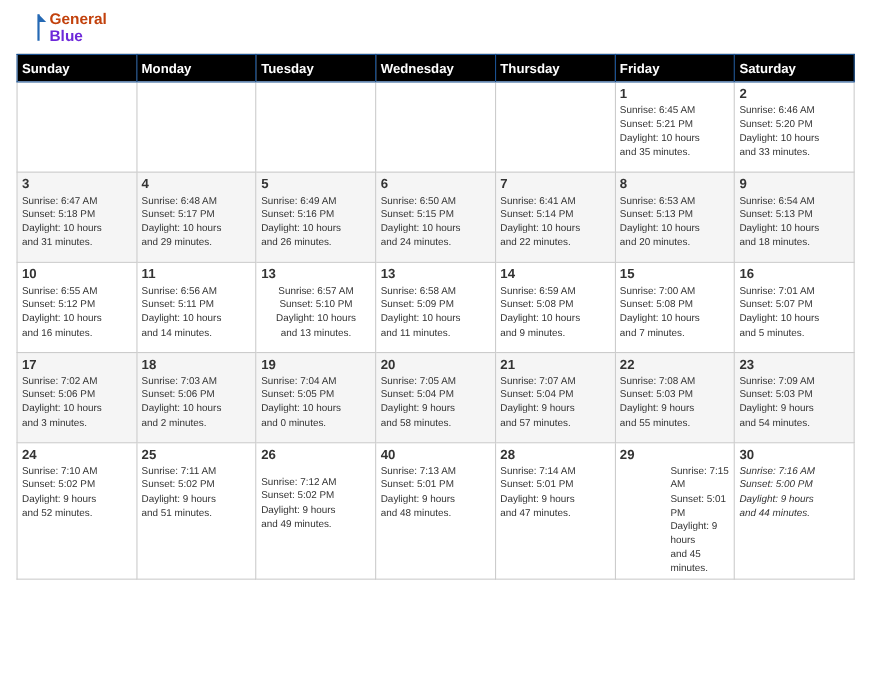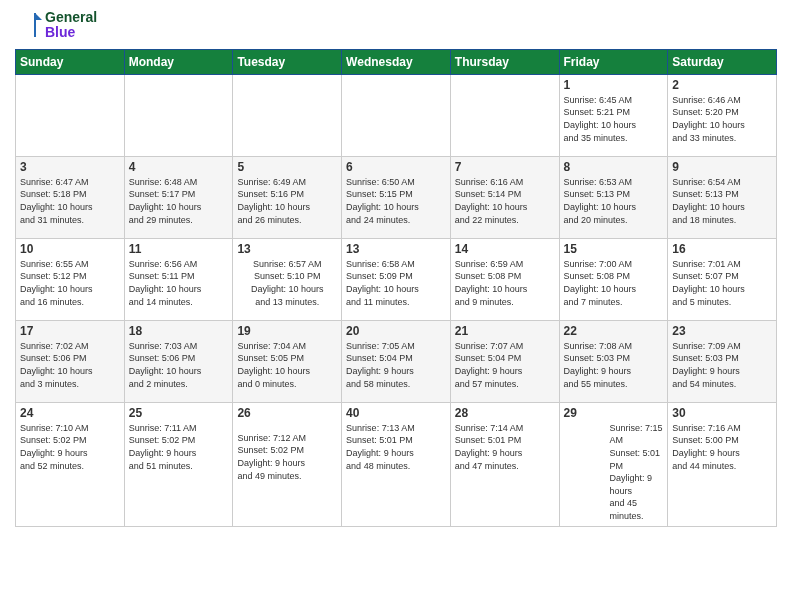--- a/index.html
+++ b/index.html
@@ -27,21 +27,21 @@
       gap: 4px;
     }
     .logo-text {
       display: flex;
       flex-direction: column;
       line-height: 1.1;
     }
     .logo-general {
       font-size: 14px;
       font-weight: bold;
-      color: #14532d;
+      color: #c2410c;
     }
     .logo-blue {
       font-size: 14px;
       font-weight: bold;
       color: #6d28d9;
     }
     .title-section {
       text-align: right;
     }
     .month-title {
@@ -52,21 +52,21 @@
     .location {
       font-size: 14px;
       color: #555;
     }
     .calendar-table {
       width: 100%;
       border-collapse: collapse;
       table-layout: fixed;
     }
     .calendar-table th {
-      background: #15803d;
+      background: #000000;
       color: #fff;
       font-size: 12px;
       font-weight: bold;
       padding: 5px 4px;
       text-align: left;
       border: 1px solid #1a5090;
     }
     .calendar-table td {
       border: 1px solid #ccc;
       vertical-align: top;
@@ -176,21 +176,21 @@
           </td>
           <td>
             <span class="day-number">6</span>
             <div class="day-info" style="white-space: pre-line;">Sunrise: 6:50 AM
 Sunset: 5:15 PM
 Daylight: 10 hours
 and 24 minutes.</div>
           </td>
           <td>
             <span class="day-number">7</span>
-            <div class="day-info" style="white-space: pre-line;">Sunrise: 6:16 AM
+            <div class="day-info" style="white-space: pre-line;">Sunrise: 6:41 AM
 Sunset: 5:14 PM
 Daylight: 10 hours
 and 22 minutes.</div>
           </td>
           <td>
             <span class="day-number">8</span>
             <div class="day-info" style="white-space: pre-line;">Sunrise: 6:53 AM
 Sunset: 5:13 PM
 Daylight: 10 hours
 and 20 minutes.</div>
@@ -343,21 +343,21 @@
           </td>
           <td>
             <span class="day-number">29</span>
             <div class="day-info" style="white-space: pre-line; margin-left: 46px;">Sunrise: 7:15 AM
 Sunset: 5:01 PM
 Daylight: 9 hours
 and 45 minutes.</div>
           </td>
           <td>
             <span class="day-number">30</span>
-            <div class="day-info" style="white-space: pre-line;">Sunrise: 7:16 AM
+            <div class="day-info" style="white-space: pre-line; font-style: italic;">Sunrise: 7:16 AM
 Sunset: 5:00 PM
 Daylight: 9 hours
 and 44 minutes.</div>
           </td>
         </tr>
       </tbody>
   </table>
 </div>
 
 </body></html>

